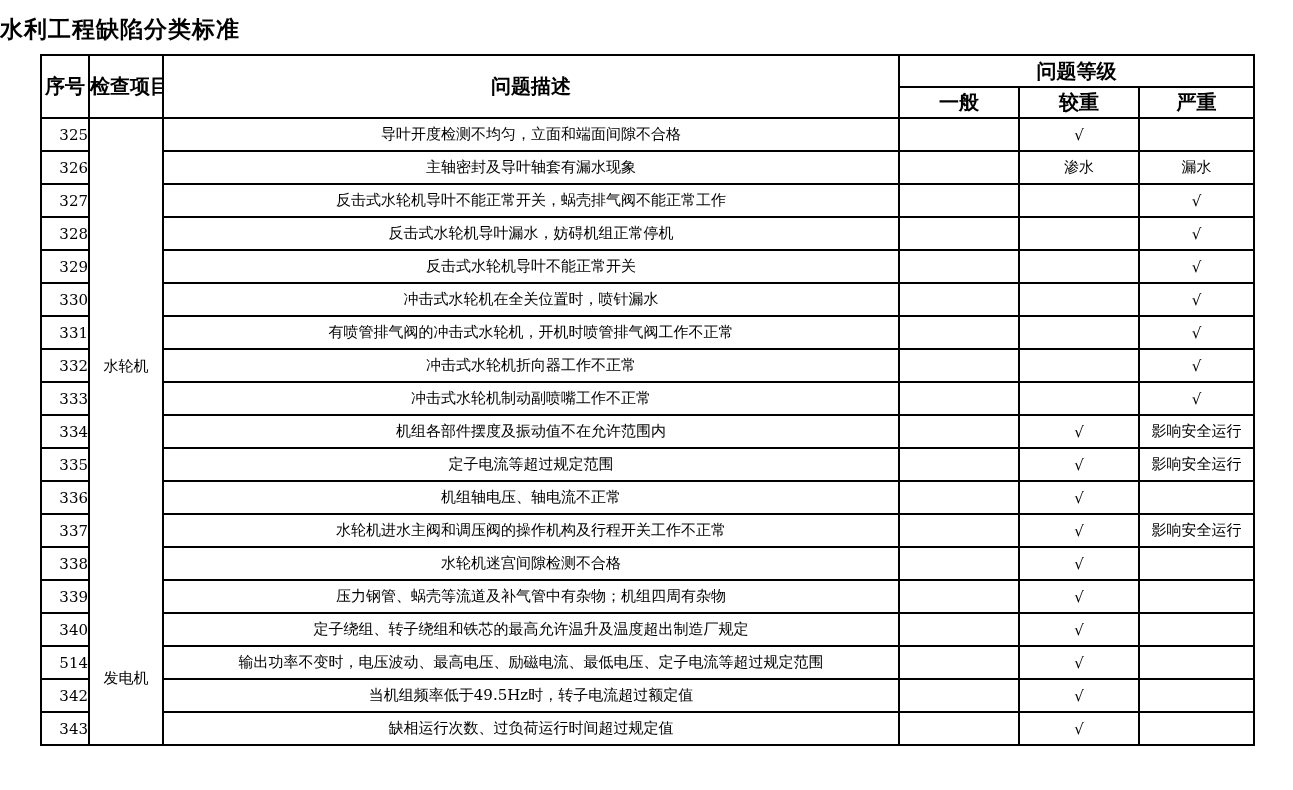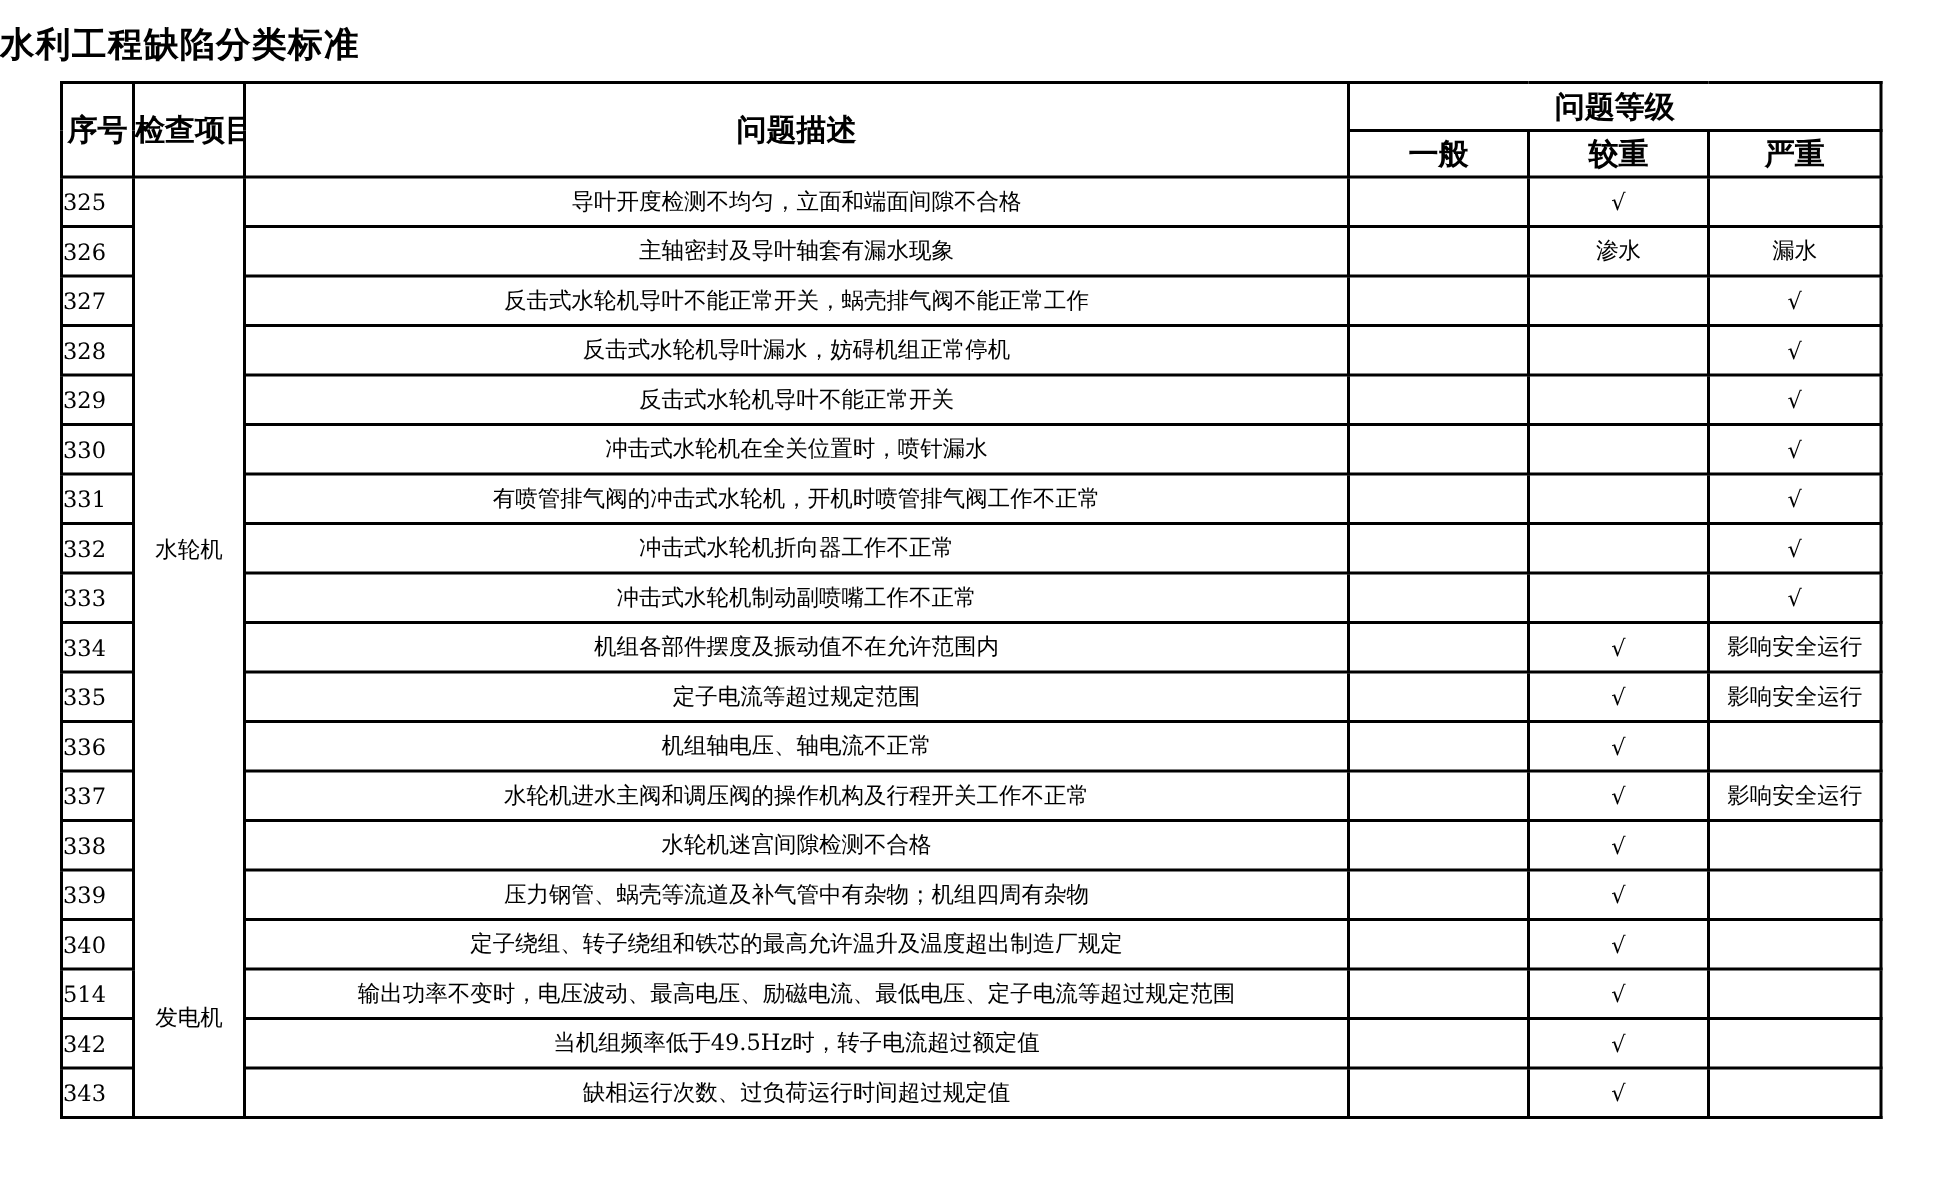--- a/index.html
+++ b/index.html
@@ -42,21 +42,21 @@
     vertical-align: middle;
   }
   thead tr.hrow1 { height: 32px; }
   thead tr.hrow2 { height: 31px; }
   tbody tr { height: 33px; }
   tbody td {
     font-family: "DejaVu Serif", "Liberation Serif", serif;
     font-size: 15px;
     vertical-align: middle;
   }
-  .c-seq   { text-align: left; }
+  .c-seq   { text-align: right; }
   .c-item  { text-align: center; margin-top: 37px; }
   .c-item.item-top    { border-bottom: none; }
   .c-item.item-bottom { border-top: none; }
   .c-desc  { text-align: center; padding-left: 5px; }
   .c-level { text-align: center; }
 </style>
 </head>
 <body>
 
 <h1 class="page-title">水利工程缺陷分类标准</h1>

